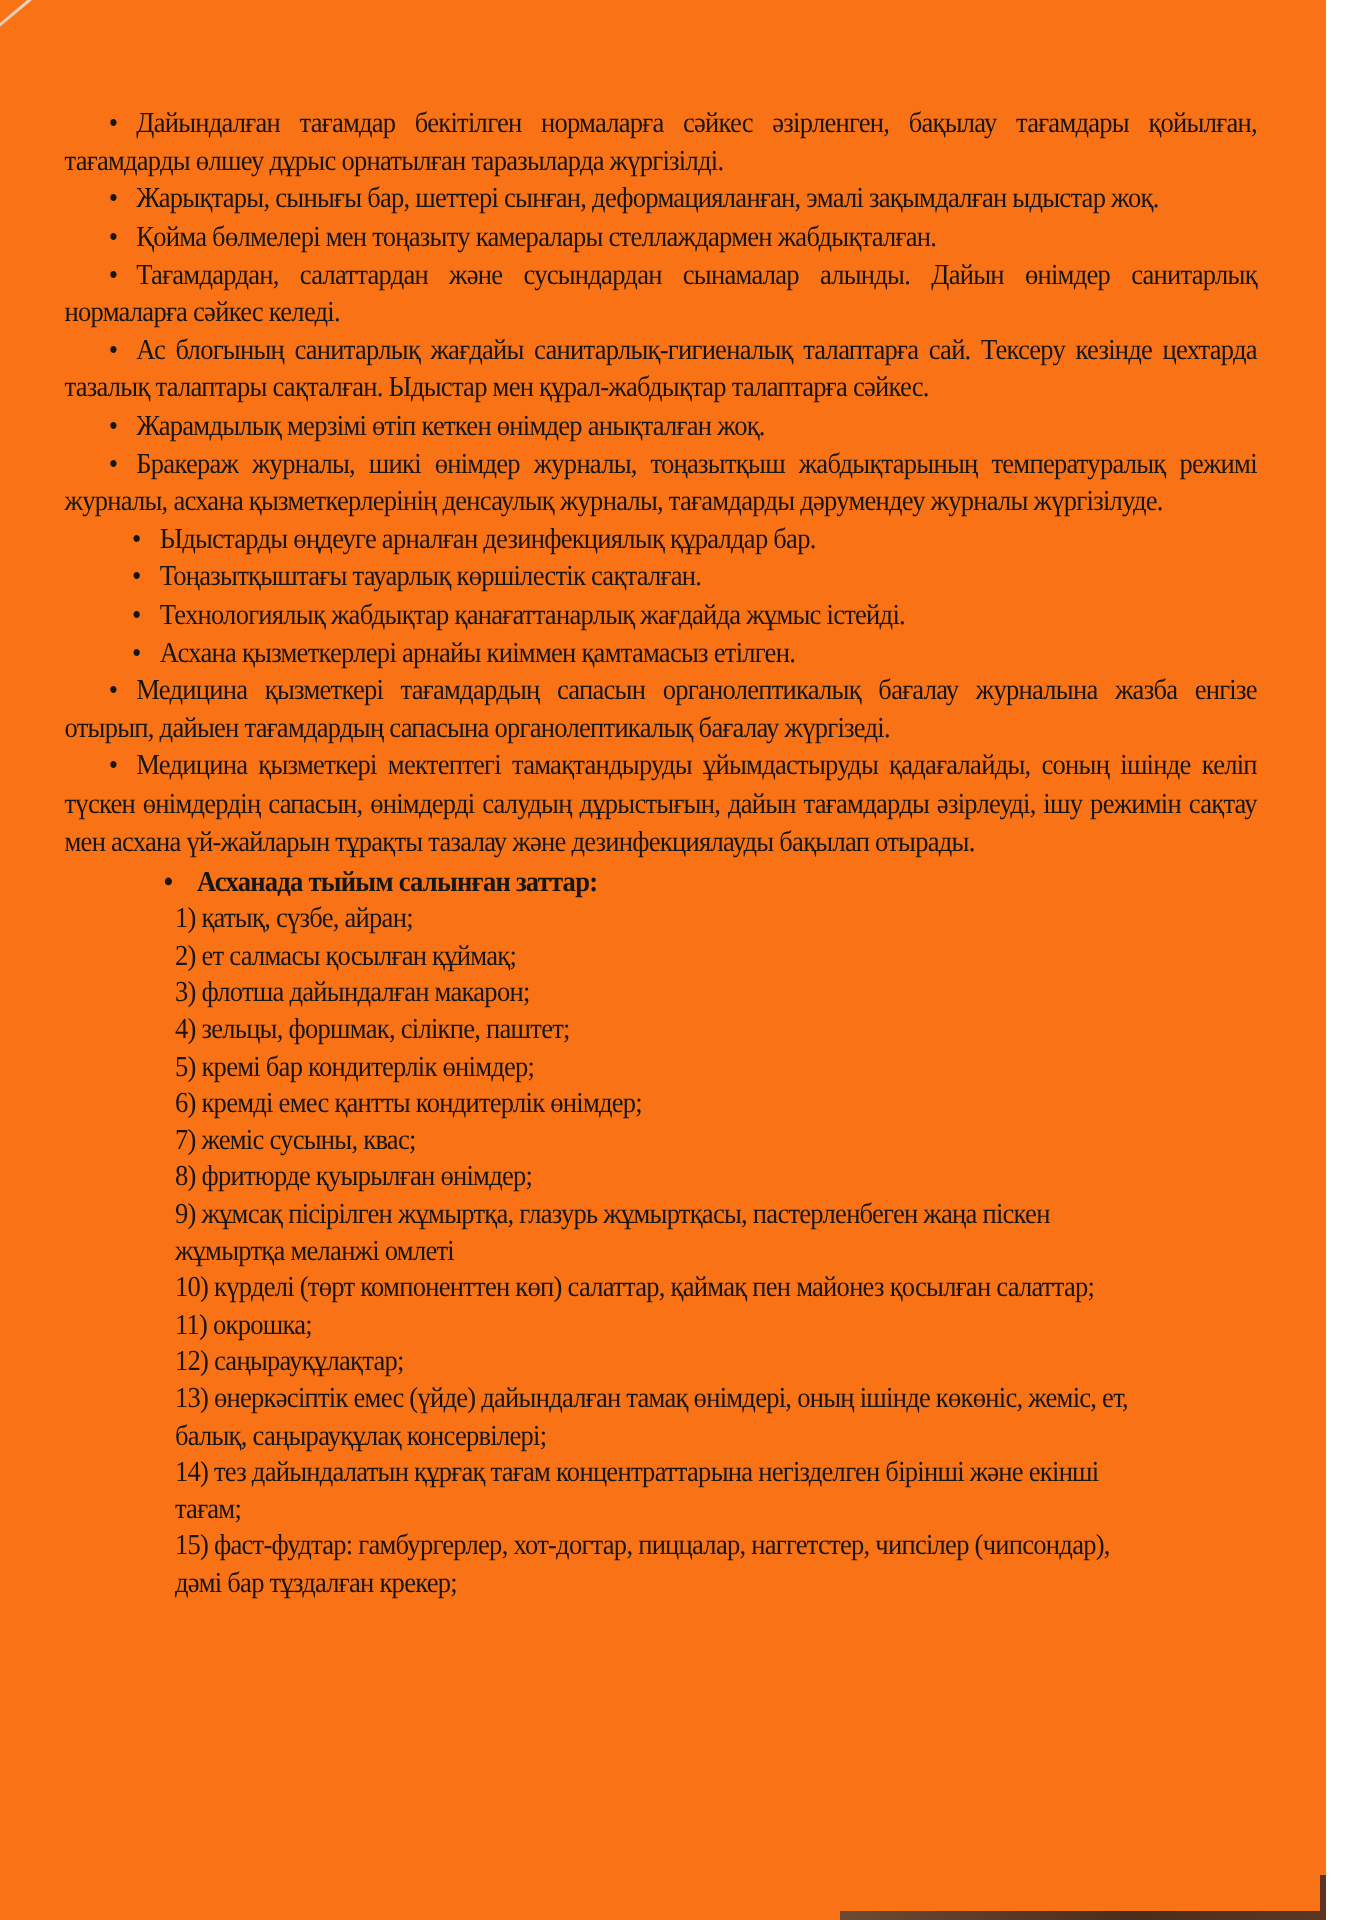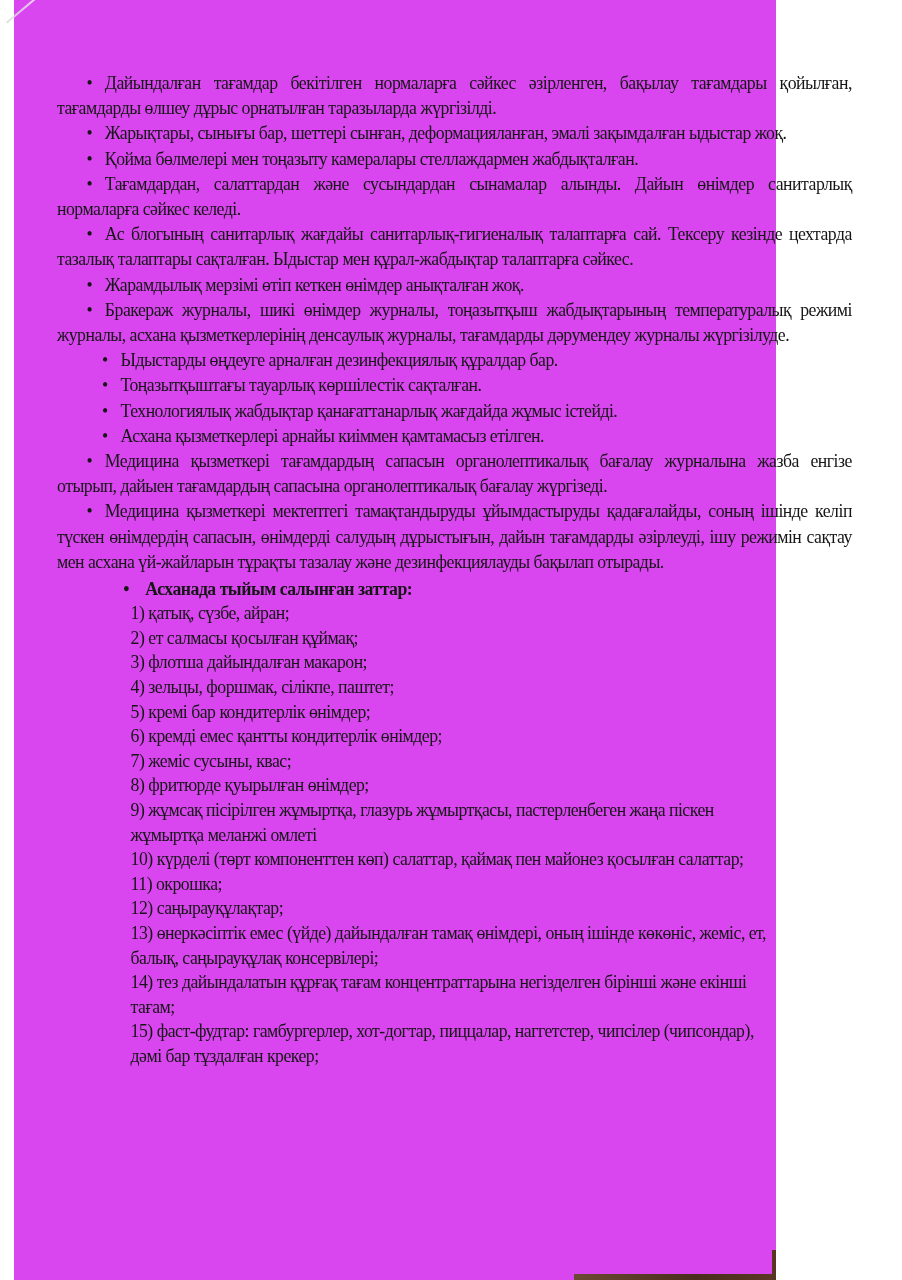--- a/index.html
+++ b/index.html
@@ -3,22 +3,22 @@
 <meta charset="utf-8">
 <style>
   html, body { margin: 0; padding: 0; }
   body {
     width: 902px; height: 1280px; overflow: hidden;
     background: #ffffff; position: relative;
     font-family: "Liberation Serif", "DejaVu Serif", serif;
     color: #161616;
   }
   .page {
-    position: absolute; left: 14px; top: 0; width: 762px; height: 1280px;
-    background: #d946ef;
+    position: absolute; left: 0; top: 0; width: 884px; height: 1280px;
+    background: #f97316;
   }
   .fold {
     position: absolute; left: -8px; top: 0; width: 40px; height: 2px;
     background: linear-gradient(90deg, #d8d8dc, #f2f2f2);
     transform-origin: left top; transform: translate(0px, 22px) rotate(-40deg);
     opacity: .8;
   }
   .table-strip {
     position: absolute; left: 560px; right: 0; bottom: 0; height: 6px;
     background: linear-gradient(90deg, #6d4a33, #4a2d1c 60%, #5b3824);

